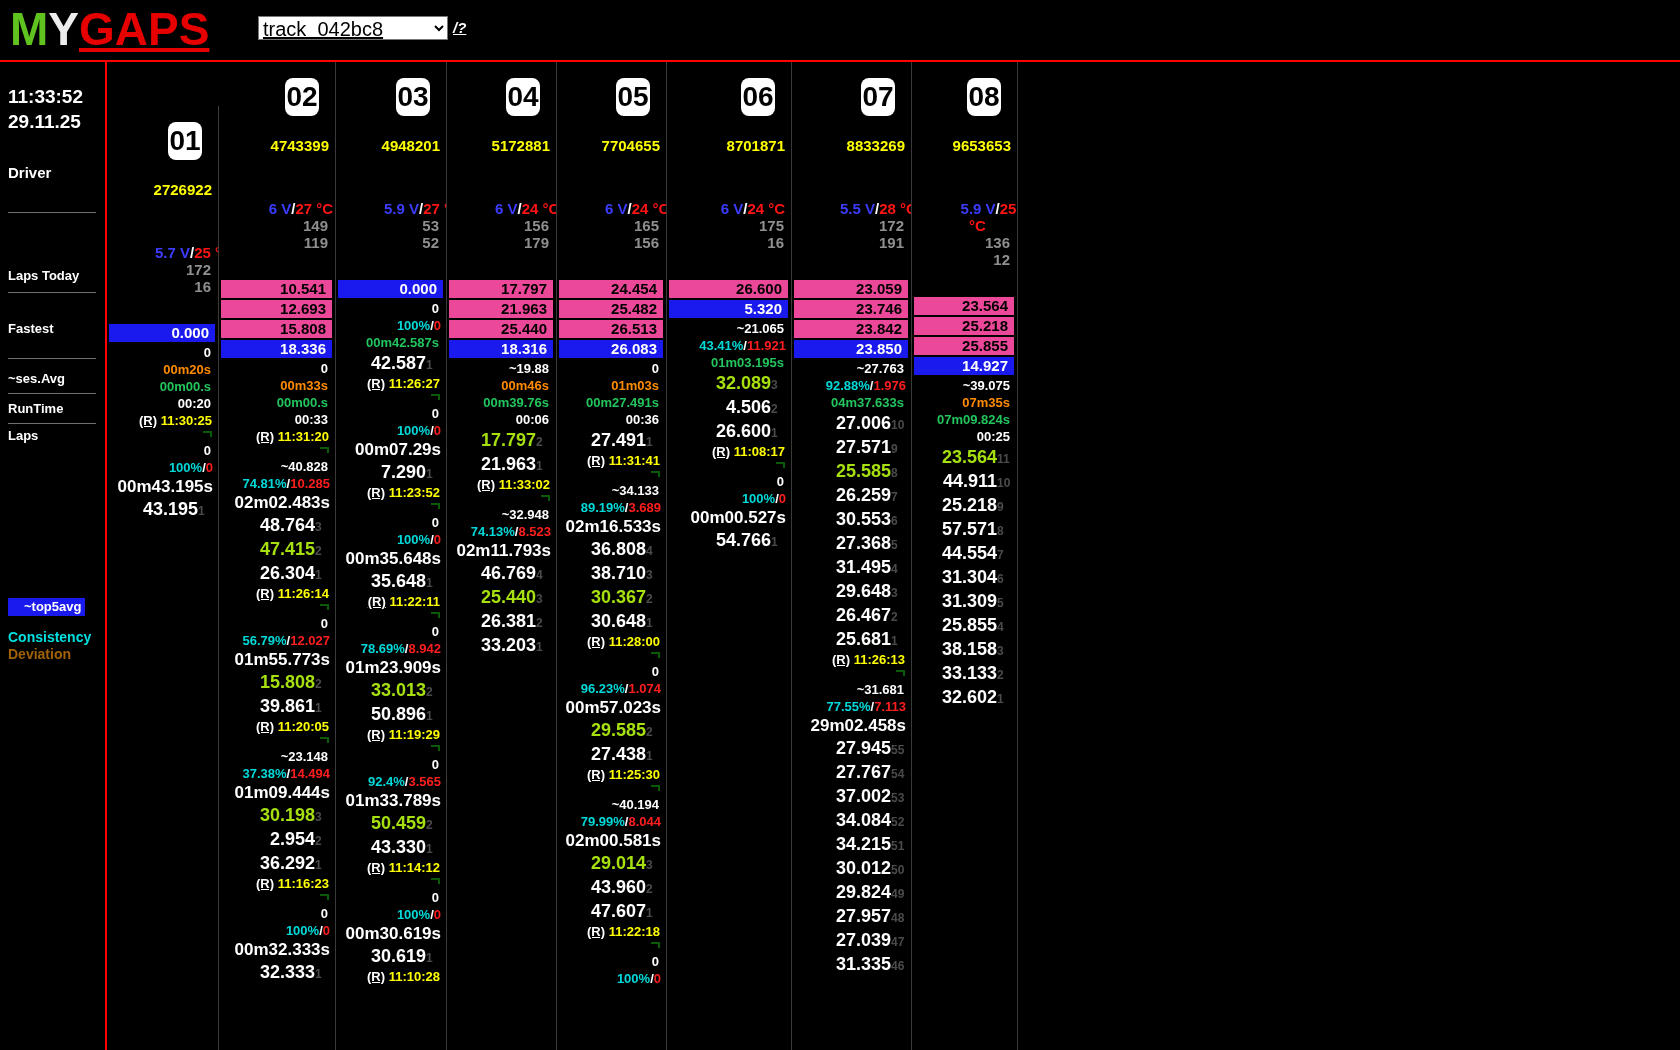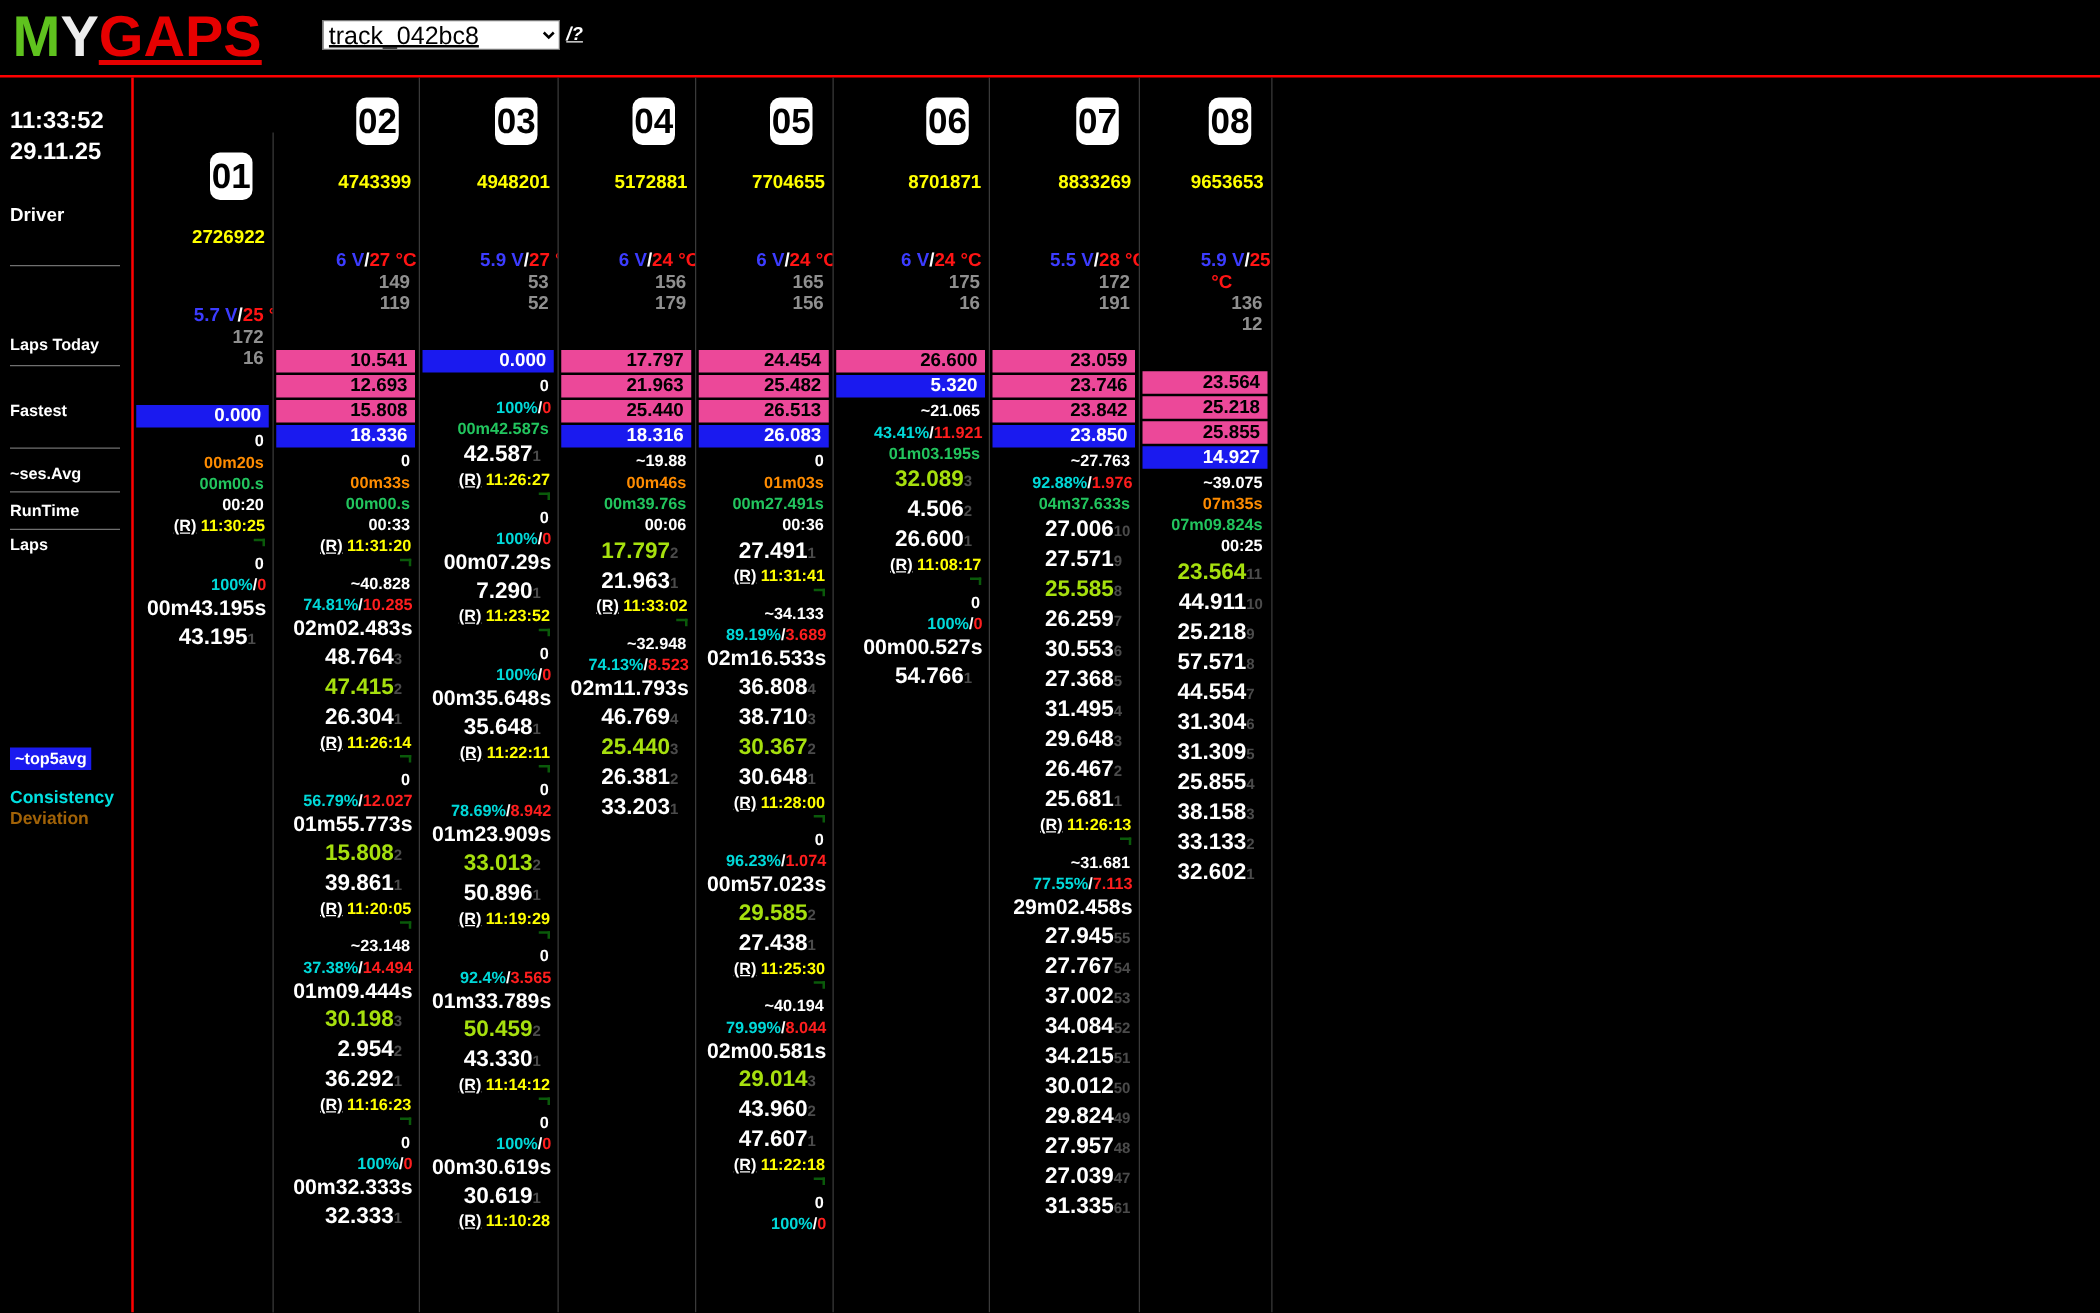--- a/index.html
+++ b/index.html
@@ -12,21 +12,21 @@
   .logo .ly{color:#ededed;}
   .logo .lr{color:#e60000;text-decoration:underline;}
   .track-select{position:absolute;left:258px;top:16px;width:190px;height:24px;
        font-family:"Liberation Sans",sans-serif;font-size:20px;background:#fff;color:#000;border:1px solid #777;text-decoration:underline;}
   .help{position:absolute;left:453px;top:19px;color:#fff;font-size:15px;text-decoration:underline;font-style:italic;}
   
   .sidebar{position:absolute;left:0;top:62px;width:105px;height:880px;}
   .side{position:absolute;left:8px;color:#fff;font-size:13px;white-space:nowrap;}
   .clock{font-size:19px;}
   .sdiv{position:absolute;left:8px;width:88px;border-top:1px solid #707070;height:0;}
-  .top5{background:#1a1aef;padding:1px 4px 2px 4px;}
+  .top5{background:#1a1aef;padding:1px 4px 2px 16px;}
   .cons{color:#00e0e0;font-size:14px;}
   .devi{color:#a16207;font-size:14px;}
   
   .grid{position:absolute;left:105px;top:62px;height:988px;display:flex;border-left:2px solid #ff0000;}
   .col{box-sizing:border-box;border-right:1px solid #3a3a3a;height:988px;overflow:hidden;}
   .badge{width:34px;height:38px;background:#fff;color:#000;border-radius:8px;
          font-size:28px;line-height:38px;text-align:center;margin:16px 16px 0 auto;}
   .tpd{color:#ffff00;font-size:15px;text-align:right;padding-right:6px;margin-top:21px;height:17px;line-height:17px;}
   .volt{text-align:center;font-size:15px;margin-top:46px;line-height:17px;color:#fff;white-space:nowrap;padding-left:48px;}
   .volt .v{color:#3c3cff;}
@@ -361,21 +361,21 @@
         <div class="row bigr">29m02.458s</div>
         <div class="row lapr">27.945<span class="idx">55</span></div>
         <div class="row lapr">27.767<span class="idx">54</span></div>
         <div class="row lapr">37.002<span class="idx">53</span></div>
         <div class="row lapr">34.084<span class="idx">52</span></div>
         <div class="row lapr">34.215<span class="idx">51</span></div>
         <div class="row lapr">30.012<span class="idx">50</span></div>
         <div class="row lapr">29.824<span class="idx">49</span></div>
         <div class="row lapr">27.957<span class="idx">48</span></div>
         <div class="row lapr">27.039<span class="idx">47</span></div>
-        <div class="row lapr">31.335<span class="idx">61</span></div>
+        <div class="row lapr">31.335<span class="idx">46</span></div>
       </div>
     </div>
     <div class="col" style="width: 106px;">
       <div class="badge">08</div>
       <div class="tpd">9653653</div>
       <div class="volt"><span class="v">5.9 V</span><span class="s">/</span><span class="t">25</span></div>
       <div class="volt2">°C</div>
       <div class="cnt">136</div>
       <div class="cnt">12</div>
       <div class="rows">

